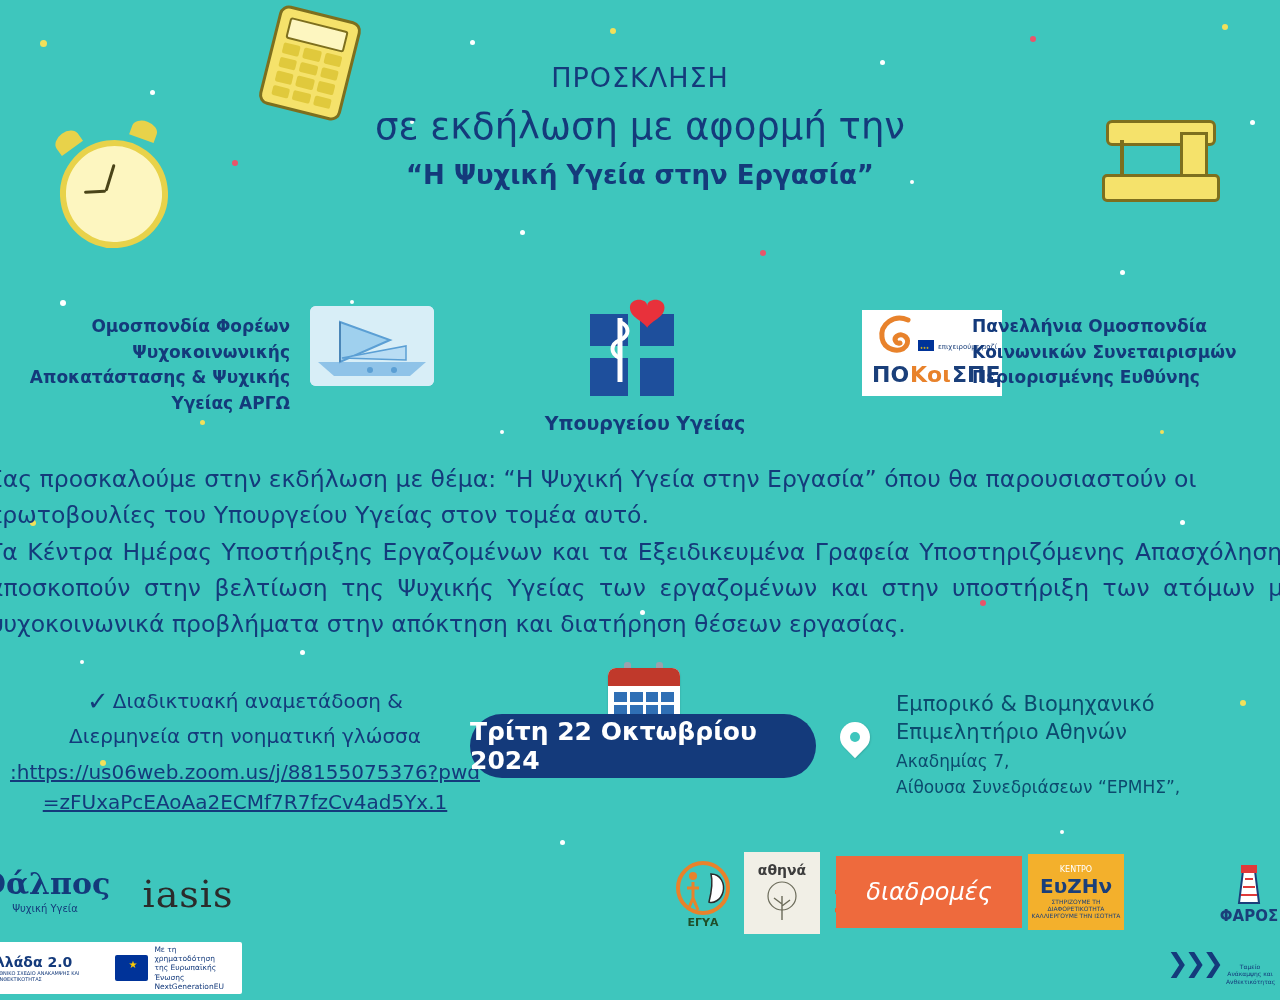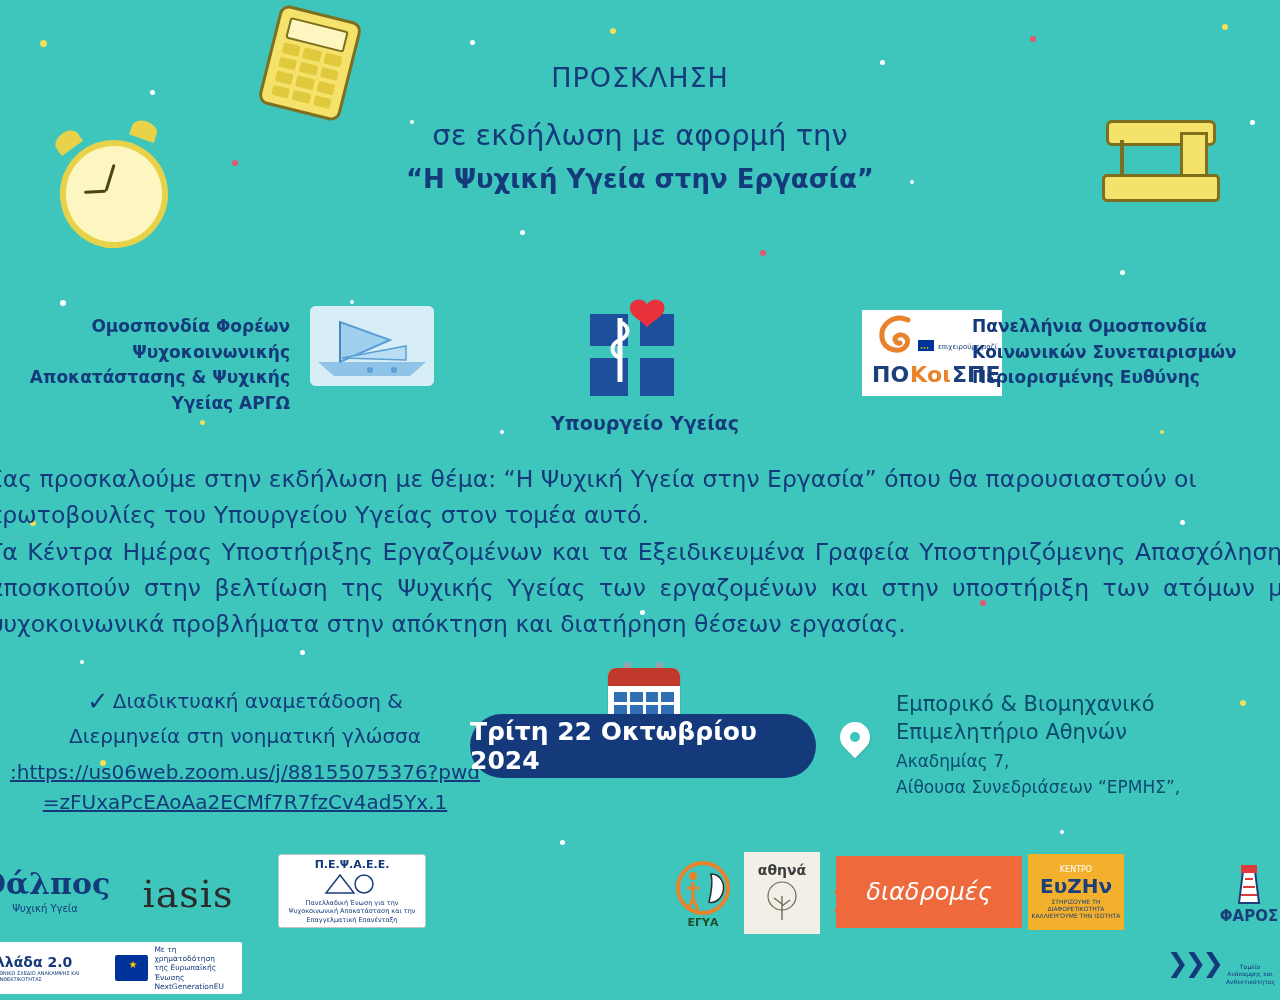--- a/index.html
+++ b/index.html
@@ -37,22 +37,22 @@
     text-align: center;
   }
   .h-invite {
     font-family: "DejaVu Sans", sans-serif;
     font-weight: normal;
     font-size: 27px;
     letter-spacing: 1px;
     color: #143a7b;
   }
   .h-sub {
-    margin-top: 25px;
-    font-size: 29px;
+    margin-top: 12px;
+    font-size: 37px;
     color: #143a7b;
   }
   .h-main {
     margin-top: 8px;
     font-size: 36px;
     font-weight: bold;
     color: #143a7b;
   }
   .h-theme {
     margin-top: 12px;
@@ -607,21 +607,21 @@
         <rect x="58" y="18" width="38" height="38" fill="#1e4f9c"></rect>
         <rect x="12" y="62" width="38" height="38" fill="#1e4f9c"></rect>
         <rect x="58" y="62" width="38" height="38" fill="#1e4f9c"></rect>
         <rect x="50" y="10" width="12" height="96" fill="#3ec6bd"></rect>
         <rect x="4" y="50" width="100" height="12" fill="#3ec6bd"></rect>
         <path d="M60 14 C60 2, 84 2, 84 16 C84 30, 66 34, 60 44 C54 34, 36 30, 36 16 C36 2, 60 2, 60 14 Z" transform="translate(26,0) scale(0.72)" fill="#e8313b"></path>
         <path d="M42 22 L42 86" stroke="#ffffff" stroke-width="5" fill="none"></path>
         <path d="M42 26 c10 4 10 14 0 18 c-10 4 -10 14 0 18" stroke="#ffffff" stroke-width="4" fill="none"></path>
       </svg>
     </div>
-    <div class="min-caption">Υπουργείο Υγείας</div>
+    <div class="min-caption">Υπουργείου Υγείας</div>
 
     <div class="pokoispe">
       <svg width="140" height="86" viewBox="0 0 140 86">
         <rect width="140" height="86" fill="#ffffff"></rect>
         <path d="M46 10 c-14 -6 -28 4 -26 18 c2 12 18 16 24 8 c5 -7 -3 -14 -9 -10 c-4 3 -1 8 3 7" fill="none" stroke="#e8822b" stroke-width="5" stroke-linecap="round"></path>
         <rect x="56" y="30" width="16" height="11" fill="#003399"></rect>
         <text x="58" y="39" font-size="3.4" fill="#ffcc00" font-family="DejaVu Sans">★★★</text>
         <text x="76" y="39" font-size="7" fill="#1a3f7a" font-family="DejaVu Sans">επιχειρούμε μαζί</text>
         <text x="10" y="72" font-size="22" font-weight="bold" fill="#1a3f7a" font-family="DejaVu Sans">ΠΟ</text>
         <text x="48" y="72" font-size="22" font-weight="bold" fill="#e8822b" font-family="DejaVu Sans">Κοι</text>
@@ -683,28 +683,20 @@
 
     <div class="sp thalpos">
       <div class="t1">Θάλπος</div>
       <div class="t2">Ψυχική Υγεία</div>
     </div>
 
     <div class="sp iasis">
       <div class="t">iasis</div>
     </div>
 
-    <div class="sp sp-box pepsaee">
-      <div class="t1">Π.Ε.Ψ.Α.Ε.Ε.</div>
-      <svg width="64" height="26" viewBox="0 0 64 26">
-        <path d="M6 22 L20 4 L34 22 Z" fill="none" stroke="#1a3f7a" stroke-width="1.5"></path>
-        <circle cx="44" cy="13" r="9" fill="none" stroke="#1a3f7a" stroke-width="1.5"></circle>
-      </svg>
-      <div class="t2">Πανελλαδική Ένωση για την Ψυχοκοινωνική Αποκατάσταση και την Επαγγελματική Επανένταξη</div>
-    </div>
 
     <div class="sp egya">
       <svg width="80" height="56" viewBox="0 0 80 56">
         <circle cx="40" cy="28" r="25" fill="none" stroke="#e8822b" stroke-width="4"></circle>
         <circle cx="30" cy="16" r="4" fill="#e8822b"></circle>
         <path d="M30 22 L30 38 M24 28 L36 28 M30 38 L25 50 M30 38 L35 50" stroke="#e8822b" stroke-width="3" fill="none"></path>
         <path d="M48 14 c10 0 14 10 12 18 c-2 8 -10 12 -14 10 c2 -8 4 -20 2 -28 Z" fill="#ffffff" stroke="#2b2b2b" stroke-width="1.5"></path>
       </svg>
       <div class="t">ΕΓΥΑ</div>
     </div>

